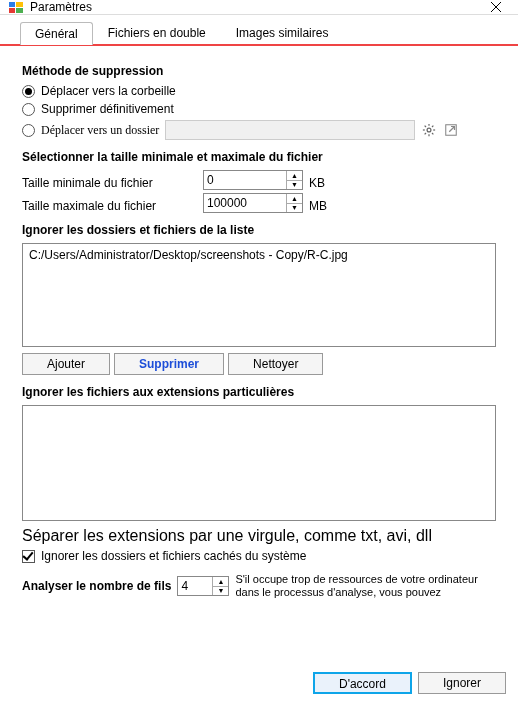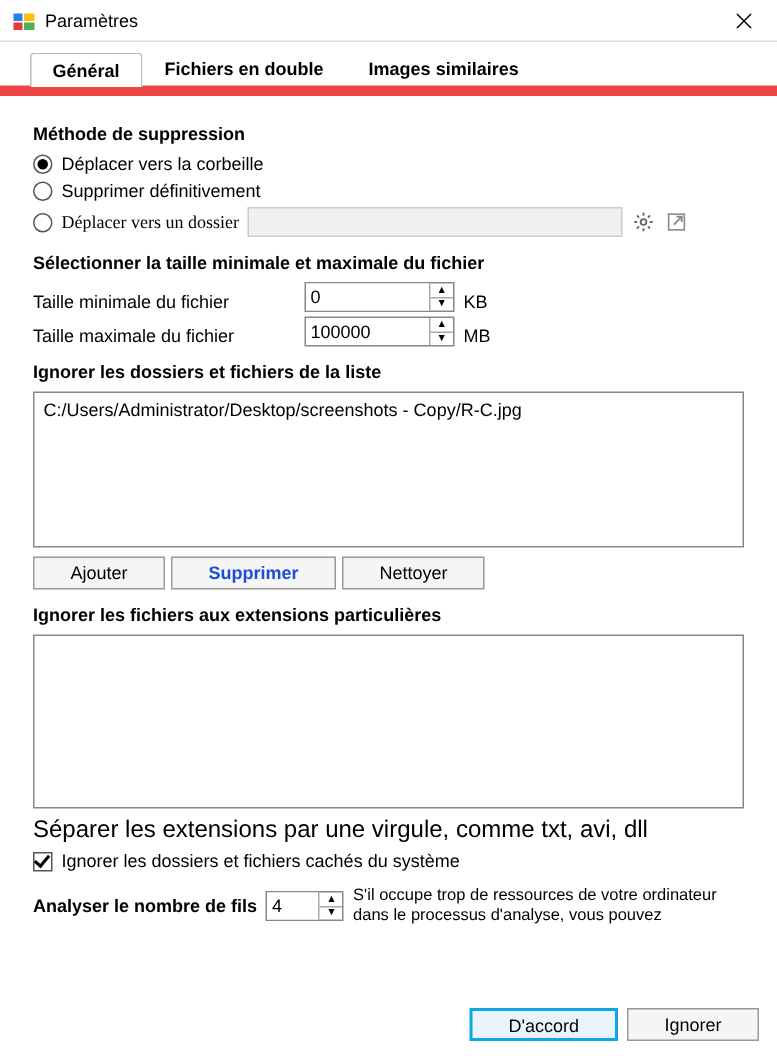--- a/index.html
+++ b/index.html
@@ -9,41 +9,40 @@
     font-size: 12px;
     background: #fff;
     color: #000;
     width: 518px;
     height: 706px;
     overflow: hidden;
   }
   .titlebar {
     display: flex;
     align-items: center;
-    height: 28px;
+    height: 15px;
     padding: 0 8px;
     border-bottom: 1px solid #ddd;
   }
   .titlebar .app-icon {
     width: 16px; height: 16px;
     margin-right: 6px;
     display: inline-block;
   }
   .titlebar .title { flex: 1; font-size: 12px; }
   .titlebar .close {
     width: 28px; height: 28px;
     display: flex; align-items: center; justify-content: center;
     cursor: pointer;
   }
   .tabs {
     display: flex;
     padding: 6px 20px 0 20px;
-    border-bottom: 7px solid #ef4444;
+    border-bottom: 2px solid #ef4444;
     position: relative;
-    font-weight: bold;
   }
   .tab {
     padding: 4px 14px;
     font-size: 12px;
     cursor: pointer;
     border: 1px solid transparent;
     border-bottom: none;
     position: relative;
   }
   .tab.active {

